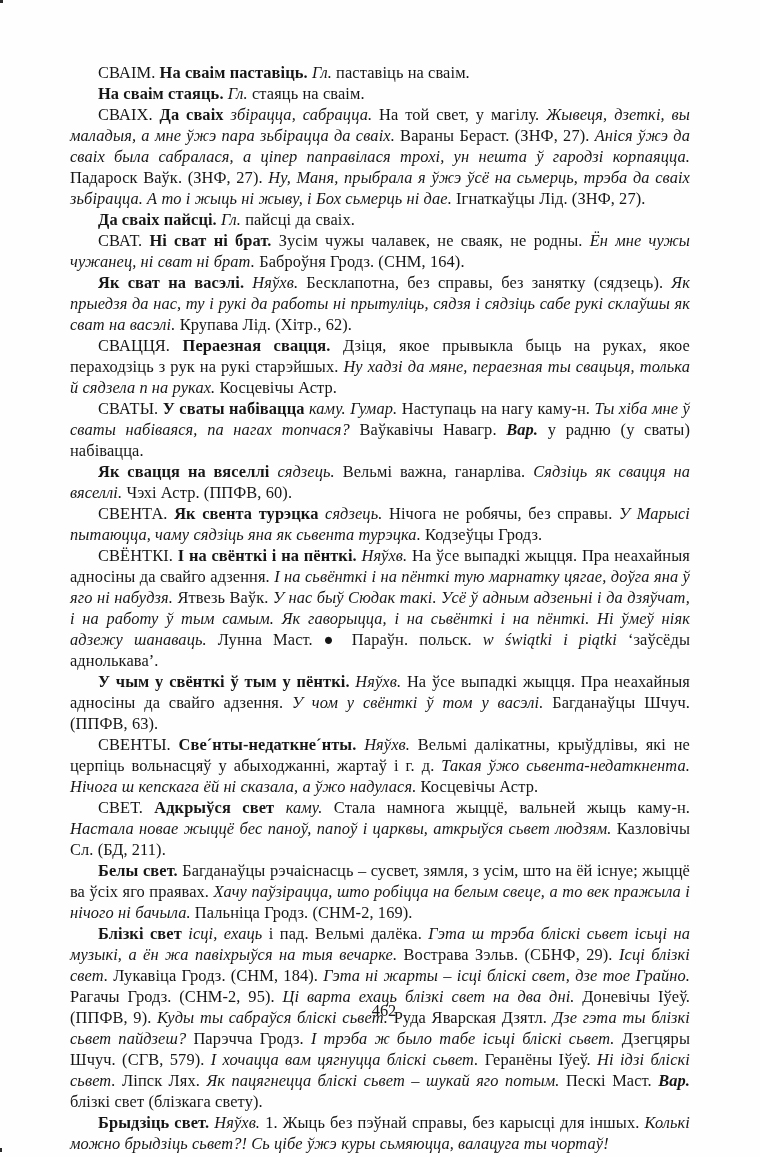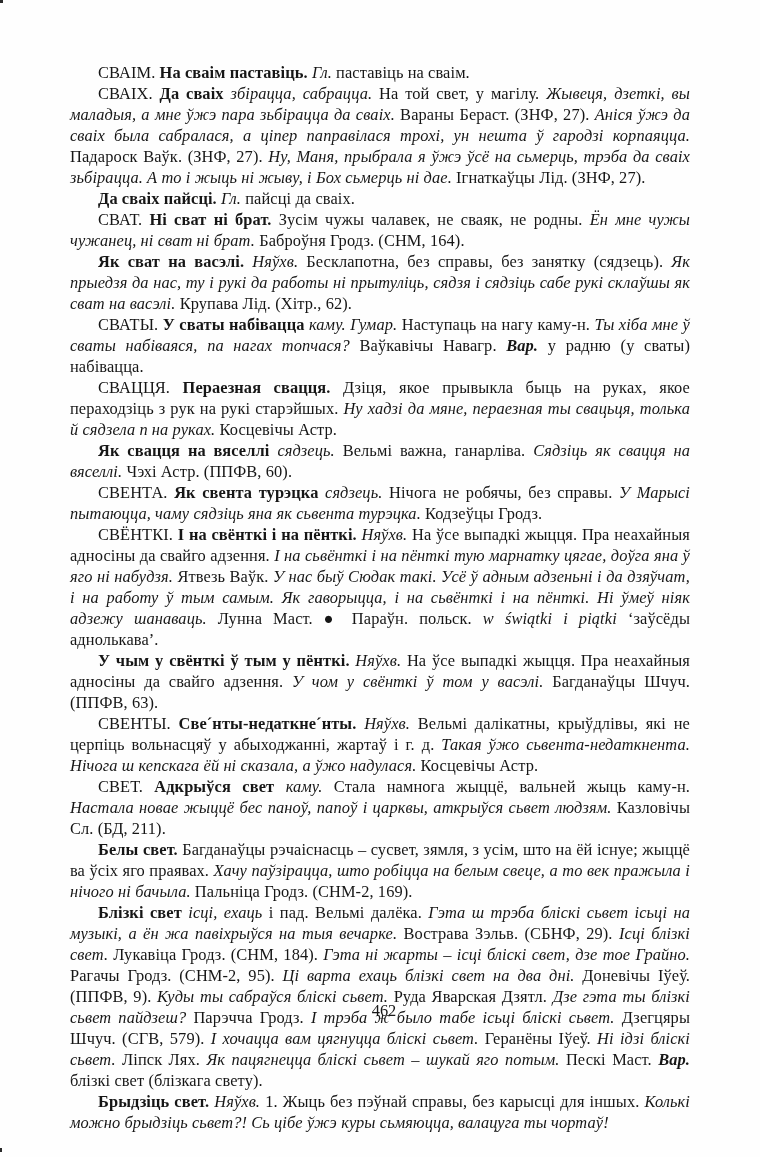--- a/index.html
+++ b/index.html
@@ -49,26 +49,27 @@
   .speck { position: absolute; background: #2a2a2a; }
   .speck.tl { left: 0; top: 0; width: 3px; height: 3px; }
   .speck.bl { left: 0; top: 1148px; width: 2px; height: 4px; }
 </style>
 </head>
 <body>
 
 <div class="page" style="background: rgb(254, 254, 254); color: rgb(22, 22, 22);">
   <div class="text-block">
       <p><span class="r">СВАІМ. </span><span class="b">На сваім паставіць. </span><span class="i">Гл. </span><span class="r">паставіць на сваім.</span></p>
+      <p><span class="b">На сваім стаяць. </span><span class="i">Гл. </span><span class="r">стаяць на сваім.</span></p>
       <p><span class="r">СВАІХ. </span><span class="b">Да сваіх </span><span class="i">збірацца, сабрацца. </span><span class="r">На той свет, у магілу. </span><span class="i">Жывеця, дзеткі, вы маладыя, а мне ўжэ пара зьбірацца да сваіх. </span><span class="r">Вараны Бераст. (ЗНФ, 27). </span><span class="i">Аніся ўжэ да сваіх была сабралася, а ціпер паправілася трохі, ун нешта ў гародзі корпаяцца. </span><span class="r">Падароск Ваўк. (ЗНФ, 27). </span><span class="i">Ну, Маня, прыбрала я ўжэ ўсё на сьмерць, трэба да сваіх зьбірацца. А то і жыць ні жыву, і Бох сьмерць ні дае. </span><span class="r">Ігнаткаўцы Лід. (ЗНФ, 27).</span></p>
       <p><span class="b">Да сваіх пайсці. </span><span class="i">Гл. </span><span class="r">пайсці да сваіх.</span></p>
       <p><span class="r">СВАТ. </span><span class="b">Ні сват ні брат. </span><span class="r">Зусім чужы чалавек, не сваяк, не родны. </span><span class="i">Ён мне чужы чужанец, ні сват ні брат. </span><span class="r">Баброўня Гродз. (СНМ, 164).</span></p>
       <p><span class="b">Як сват на васэлі. </span><span class="i">Няўхв. </span><span class="r">Бесклапотна, без справы, без занятку (сядзець). </span><span class="i">Як прыедзя да нас, ту і рукі да работы ні прытуліць, сядзя і сядзіць сабе рукі склаўшы як сват на васэлі. </span><span class="r">Крупава Лід. (Хітр., 62).</span></p>
+      <p><span class="r">СВАЦЦЯ. </span><span class="b">Пераезная свацця. </span><span class="r">Дзіця, якое прывыкла быць на руках, якое пераходзіць з рук на рукі старэйшых. </span><span class="i">Ну хадзі да мяне, пераезная ты свацьця, толька й сядзела п на руках. </span><span class="r">Косцевічы Астр.</span></p>
       <p><span class="r">СВАТЫ. </span><span class="b">У сваты набівацца </span><span class="i">каму. Гумар. </span><span class="r">Наступаць на нагу каму-н. </span><span class="i">Ты хіба мне ў сваты набіваяся, па нагах топчася? </span><span class="r">Ваўкавічы Навагр. </span><span class="bi">Вар. </span><span class="r">у радню (у сваты) набівацца.</span></p>
-      <p><span class="r">СВАЦЦЯ. </span><span class="b">Пераезная свацця. </span><span class="r">Дзіця, якое прывыкла быць на руках, якое пераходзіць з рук на рукі старэйшых. </span><span class="i">Ну хадзі да мяне, пераезная ты свацьця, толька й сядзела п на руках. </span><span class="r">Косцевічы Астр.</span></p>
       <p><span class="b">Як свацця на вяселлі </span><span class="i">сядзець. </span><span class="r">Вельмі важна, ганарліва. </span><span class="i">Сядзіць як свацця на вяселлі. </span><span class="r">Чэхі Астр. (ППФВ, 60).</span></p>
       <p><span class="r">СВЕНТА. </span><span class="b">Як свента турэцка </span><span class="i">сядзець. </span><span class="r">Нічога не робячы, без справы. </span><span class="i">У Марысі пытаюцца, чаму сядзіць яна як сьвента турэцка. </span><span class="r">Кодзеўцы Гродз.</span></p>
       <p><span class="r">СВЁНТКІ. </span><span class="b">І на свёнткі і на пёнткі. </span><span class="i">Няўхв. </span><span class="r">На ўсе выпадкі жыцця. Пра неахайныя адносіны да свайго адзення. </span><span class="i">І на сьвёнткі і на пёнткі тую марнатку цягае, доўга яна ў яго ні набудзя. </span><span class="r">Ятвезь Ваўк. </span><span class="i">У нас быў Сюдак такі. Усё ў адным адзеньні і да дзяўчат, і на работу ў тым самым. Як гаворыцца, і на сьвёнткі і на пёнткі. Ні ўмеў ніяк адзежу шанаваць. </span><span class="r">Лунна Маст. ● Параўн. польск. </span><span class="i">w świątki i piątki </span><span class="r">‘заўсёды аднолькава’.</span></p>
       <p><span class="b">У чым у свёнткі ў тым у пёнткі. </span><span class="i">Няўхв. </span><span class="r">На ўсе выпадкі жыцця. Пра неахайныя адносіны да свайго адзення. </span><span class="i">У чом у свёнткі ў том у васэлі. </span><span class="r">Багданаўцы Шчуч. (ППФВ, 63).</span></p>
       <p><span class="r">СВЕНТЫ. </span><span class="b">Све´нты-недаткне´нты. </span><span class="i">Няўхв. </span><span class="r">Вельмі далікатны, крыўдлівы, які не церпіць вольнасцяў у абыходжанні, жартаў і г. д. </span><span class="i">Такая ўжо сьвента-недаткнента. Нічога ш кепскага ёй ні сказала, а ўжо надулася. </span><span class="r">Косцевічы Астр.</span></p>
       <p><span class="r">СВЕТ. </span><span class="b">Адкрыўся свет </span><span class="i">каму. </span><span class="r">Стала намнога жыццё, вальней жыць каму-н. </span><span class="i">Настала новае жыццё бес паноў, папоў і царквы, аткрыўся сьвет людзям. </span><span class="r">Казловічы Сл. (БД, 211).</span></p>
       <p><span class="b">Белы свет. </span><span class="r">Багданаўцы рэчаіснасць – сусвет, зямля, з усім, што на ёй існуе; жыццё ва ўсіх яго праявах. </span><span class="i">Хачу паўзірацца, што робіцца на белым свеце, а то век пражыла і нічого ні бачыла. </span><span class="r">Пальніца Гродз. (СНМ-2, 169).</span></p>
       <p><span class="b">Блізкі свет </span><span class="i">ісці, ехаць </span><span class="r">і пад. Вельмі далёка. </span><span class="i">Гэта ш трэба бліскі сьвет ісьці на музыкі, а ён жа павіхрыўся на тыя вечарке. </span><span class="r">Вострава Зэльв. (СБНФ, 29). </span><span class="i">Ісці блізкі свет. </span><span class="r">Лукавіца Гродз. (СНМ, 184). </span><span class="i">Гэта ні жарты – ісці бліскі свет, дзе тое Грайно. </span><span class="r">Рагачы Гродз. (СНМ-2, 95). </span><span class="i">Ці варта ехаць блізкі свет на два дні. </span><span class="r">Доневічы Іўеў. (ППФВ, 9). </span><span class="i">Куды ты сабраўся бліскі сьвет. </span><span class="r">Руда Яварская Дзятл. </span><span class="i">Дзе гэта ты блізкі сьвет пайдзеш? </span><span class="r">Парэчча Гродз. </span><span class="i">І трэба ж было табе ісьці бліскі сьвет. </span><span class="r">Дзегцяры Шчуч. (СГВ, 579). </span><span class="i">І хочацца вам цягнуцца бліскі сьвет. </span><span class="r">Геранёны Іўеў. </span><span class="i">Ні ідзі бліскі сьвет. </span><span class="r">Ліпск Лях. </span><span class="i">Як пацягнецца бліскі сьвет – шукай яго потым. </span><span class="r">Пескі Маст. </span><span class="bi">Вар. </span><span class="r">блізкі свет (блізкага свету).</span></p>
       <p><span class="b">Брыдзіць свет. </span><span class="i">Няўхв. </span><span class="r">1. Жыць без пэўнай справы, без карысці для іншых. </span><span class="i">Колькі можно брыдзіць сьвет?! Сь цібе ўжэ куры сьмяюцца, валацуга ты чортаў! </span></p>
     </div>

